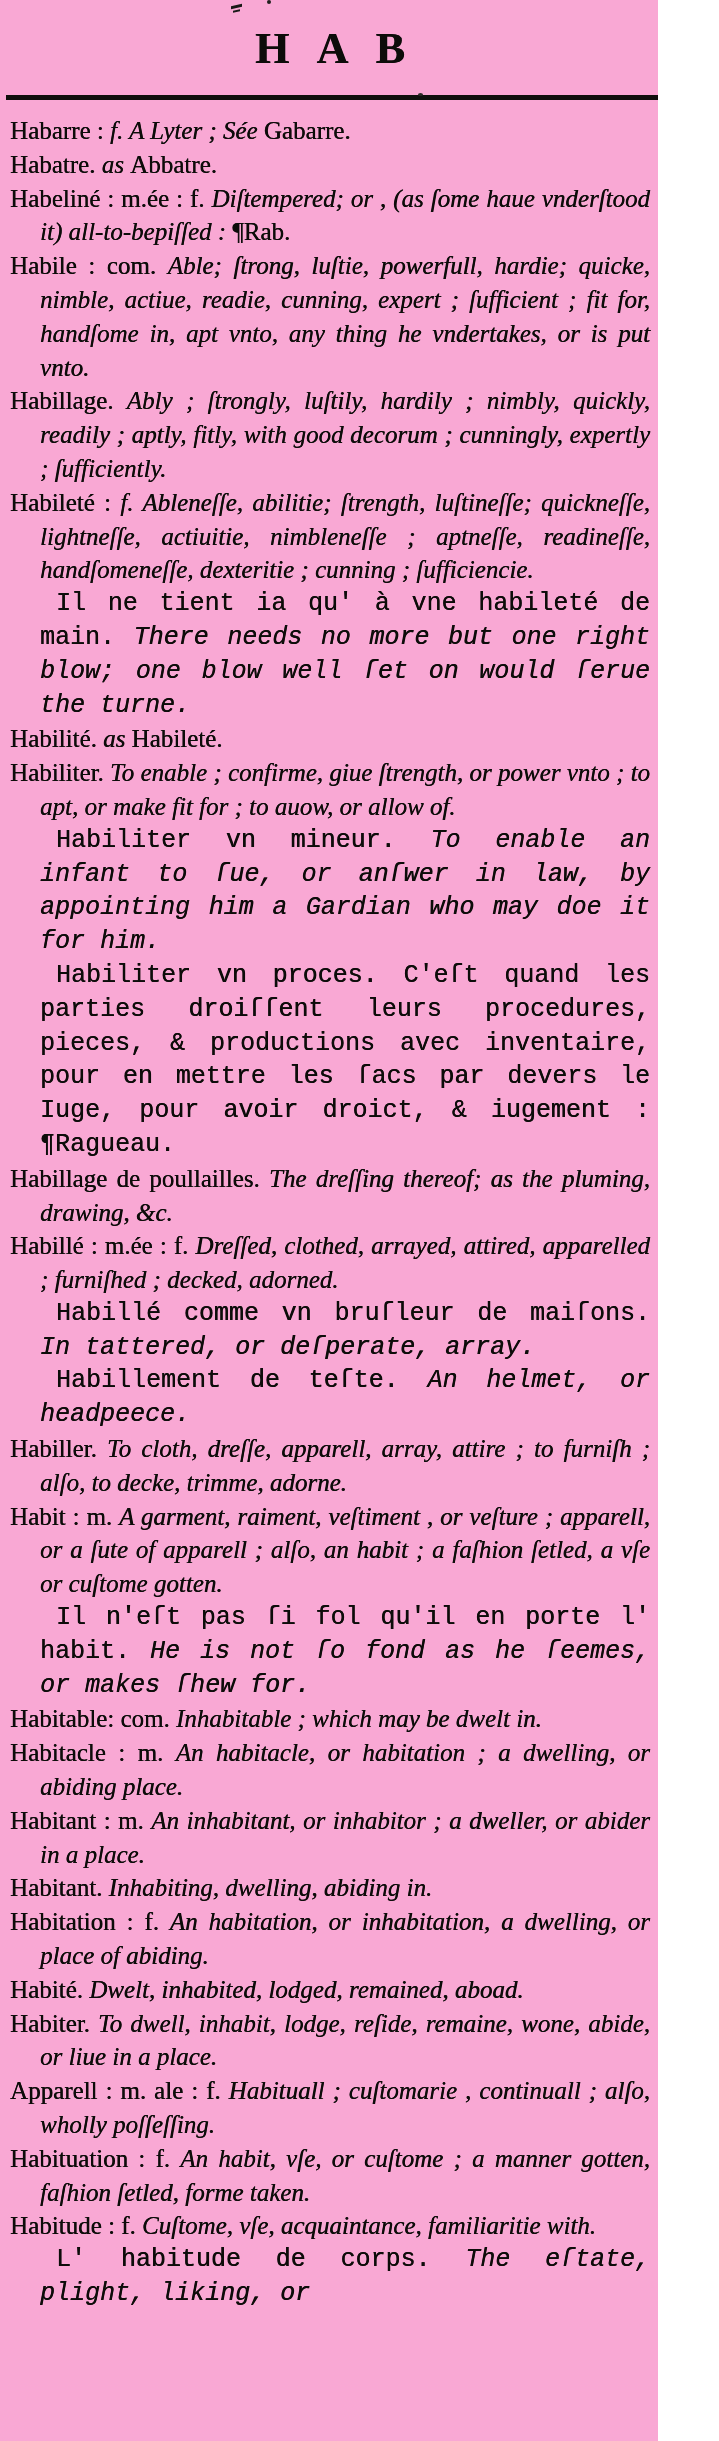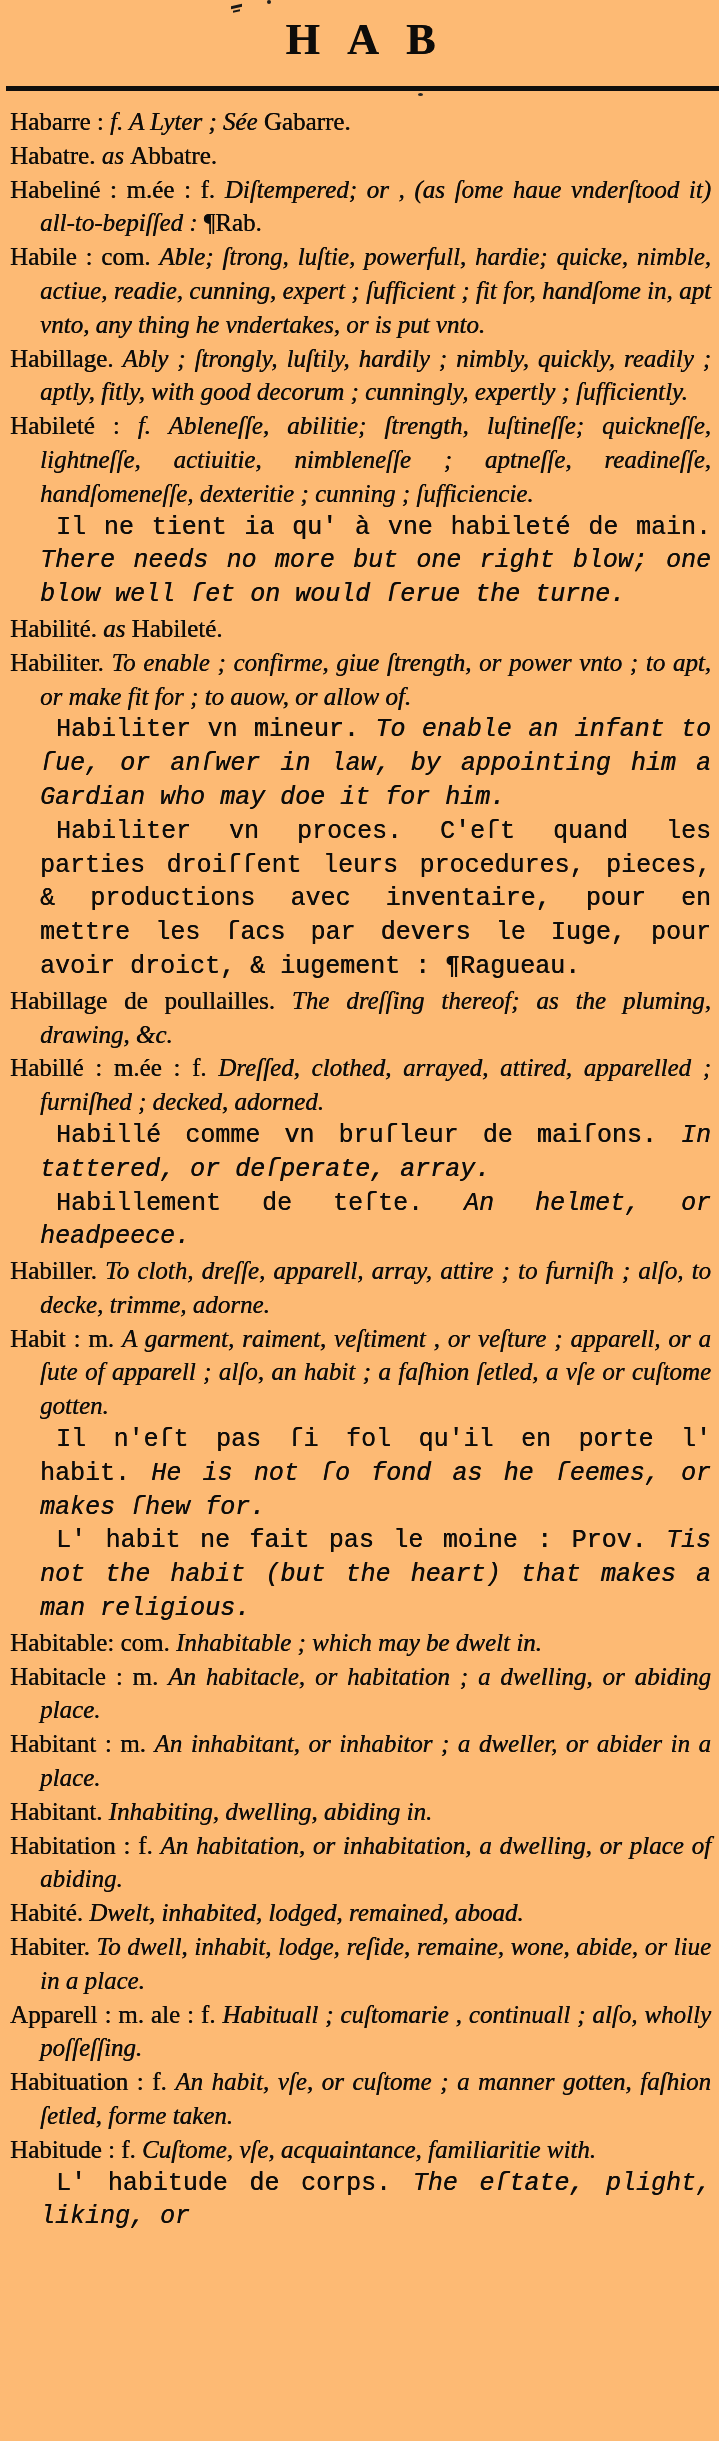--- a/index.html
+++ b/index.html
@@ -1,21 +1,21 @@
 <!DOCTYPE html>
 <html lang="en"><head>
 <meta charset="utf-8">
 <style>
   html,body{margin:0;padding:0;background:#ffffff;}
   .page{
     position:relative;
-    width:719px;height:2441px;box-sizing:border-box;
-    background:#fdba74;color:#0d0c0a;
+    width:658px;height:2441px;box-sizing:border-box;
+    background:#f9a8d4;color:#0d0c0a;
     font-family:"Liberation Serif","DejaVu Serif",serif;
-    padding:12px 8px 0 10px;overflow:hidden;
+    padding:21px 8px 0 10px;overflow:hidden;
     text-shadow:0.35px 0 0 currentColor;
   }
   .header{
     text-align:center;font-weight:bold;font-size:44px;line-height:48px;
     letter-spacing:0.62em;padding-left:0.62em;margin-top:4px;
     font-family:"Liberation Serif",serif;
   }
   .rule{
     border:none;border-top:5px solid #100f0d;
     margin:22px -8px 14px -4px;height:0;
@@ -59,21 +59,20 @@
       <p class="entry"><span class="ro">Habiliter. </span><span class="it">To enable ; confirme, giue ſtrength, or power vnto ; to apt, or make fit for ; to auow, or allow of.</span></p>
       <p class="entry sub"><span class="ro">Habiliter vn mineur. </span><span class="it">To enable an infant to ſue, or anſwer in law, by appointing him a Gardian who may doe it for him.</span></p>
       <p class="entry sub"><span class="ro">Habiliter vn proces. C'eſt quand les parties droiſſent leurs procedures, pieces, &amp; productions avec inventaire, pour en mettre les ſacs par devers le Iuge, pour avoir droict, &amp; iugement : ¶Ragueau.</span></p>
       <p class="entry"><span class="ro">Habillage de poullailles. </span><span class="it">The dreſſing thereof; as the pluming, drawing, &amp;c.</span></p>
       <p class="entry"><span class="ro">Habillé : m.ée : f. </span><span class="it">Dreſſed, clothed, arrayed, attired, apparelled ; furniſhed ; decked, adorned.</span></p>
       <p class="entry sub"><span class="ro">Habillé comme vn bruſleur de maiſons. </span><span class="it">In tattered, or deſperate, array.</span></p>
       <p class="entry sub"><span class="ro">Habillement de teſte. </span><span class="it">An helmet, or headpeece.</span></p>
       <p class="entry"><span class="ro">Habiller. </span><span class="it">To cloth, dreſſe, apparell, array, attire ; to furniſh ; alſo, to decke, trimme, adorne.</span></p>
       <p class="entry"><span class="ro">Habit : m. </span><span class="it">A garment, raiment, veſtiment , or veſture ; apparell, or a ſute of apparell ; alſo, an habit ; a faſhion ſetled, a vſe or cuſtome gotten.</span></p>
       <p class="entry sub"><span class="ro">Il n'eſt pas ſi fol qu'il en porte l' habit. </span><span class="it">He is not ſo fond as he ſeemes, or makes ſhew for.</span></p>
-      <p class="entry sub"><span class="ro">L' habit ne fait pas le moine : Prov. </span><span class="it">Tis not the habit (but the heart) that makes a man religious.</span></p>
       <p class="entry"><span class="ro">Habitable: com. </span><span class="it">Inhabitable ; which may be dwelt in.</span></p>
       <p class="entry"><span class="ro">Habitacle : m. </span><span class="it">An habitacle, or habitation ; a dwelling, or abiding place.</span></p>
       <p class="entry"><span class="ro">Habitant : m. </span><span class="it">An inhabitant, or inhabitor ; a dweller, or abider in a place.</span></p>
       <p class="entry"><span class="ro">Habitant. </span><span class="it">Inhabiting, dwelling, abiding in.</span></p>
       <p class="entry"><span class="ro">Habitation : f. </span><span class="it">An habitation, or inhabitation, a dwelling, or place of abiding.</span></p>
       <p class="entry"><span class="ro">Habité. </span><span class="it">Dwelt, inhabited, lodged, remained, aboad.</span></p>
       <p class="entry"><span class="ro">Habiter. </span><span class="it">To dwell, inhabit, lodge, reſide, remaine, wone, abide, or liue in a place.</span></p>
       <p class="entry"><span class="ro">Apparell : m. ale : f. </span><span class="it">Habituall ; cuſtomarie , continuall ; alſo, wholly poſſeſſing.</span></p>
       <p class="entry"><span class="ro">Habituation : f. </span><span class="it">An habit, vſe, or cuſtome ; a manner gotten, faſhion ſetled, forme taken.</span></p>
       <p class="entry"><span class="ro">Habitude : f. </span><span class="it">Cuſtome, vſe, acquaintance, familiaritie with.</span></p>

